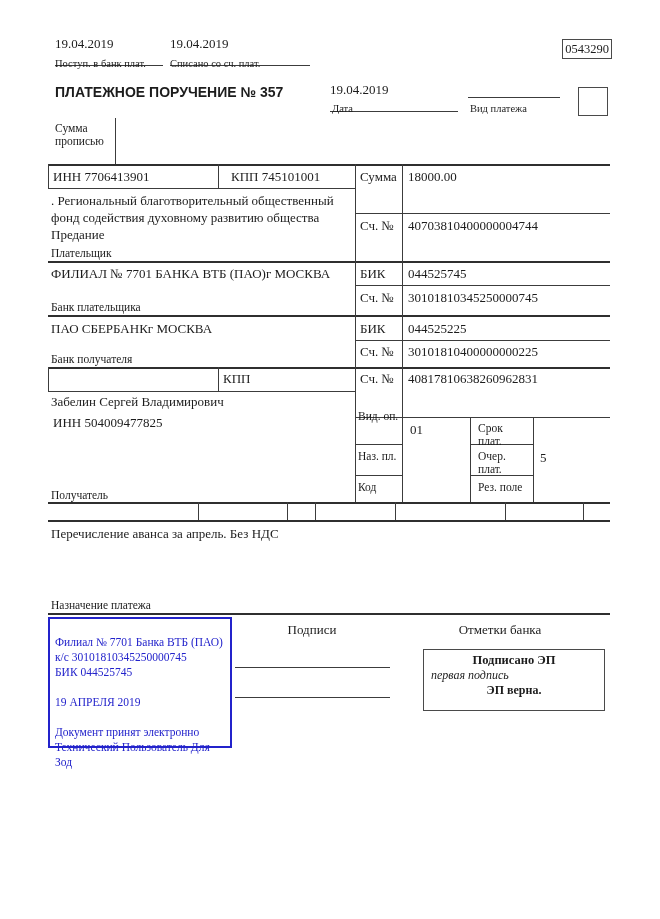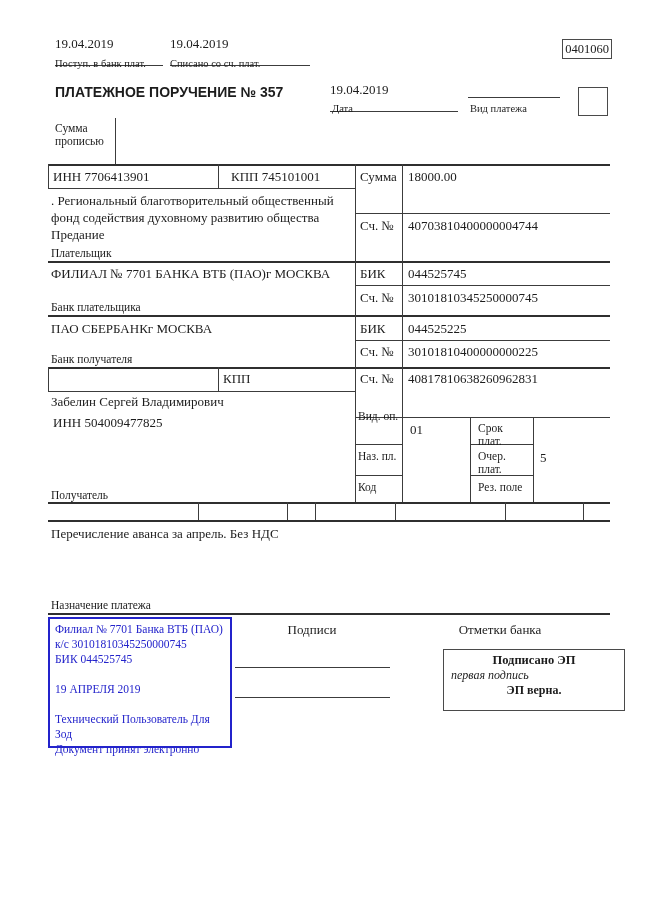--- a/index.html
+++ b/index.html
@@ -8,36 +8,36 @@
   .abs{position:absolute;}
   .hline{position:absolute;height:1px;background:#3c3c3c;}
   .hline.thick{height:2px;background:#2f2f2f;}
   .vline{position:absolute;width:1px;background:#3c3c3c;}
   .val{font-size:13px;line-height:15px;}
   .lbl{font-size:11.5px;line-height:13px;}
   .tiny{font-size:10.5px;line-height:12px;}
   .u{border-bottom:1.5px solid #3c3c3c;padding-bottom:14px;}
   .box{border:1.5px solid #4a4a4a;}
   #title{font-family:"Liberation Sans", sans-serif;font-weight:bold;font-size:14px;}
-  #bank-stamp{border:2px solid #2323cb;color:#2323cb;font-size:11.5px;line-height:15px;padding:3px 5px;box-sizing:border-box;}
-  #ep-stamp{border:1.5px solid #4a4a4a;font-size:12px;line-height:15px;padding:3px 7px;box-sizing:border-box;margin-left:20px;}
+  #bank-stamp{border:2px solid #2323cb;color:#2323cb;font-size:11.5px;line-height:15px;padding:16px 5px;box-sizing:border-box;}
+  #ep-stamp{border:1.5px solid #4a4a4a;font-size:12px;line-height:15px;padding:3px 7px;box-sizing:border-box;}
   .b{font-weight:bold;}
   .i{font-style:italic;}
   .ctr{text-align:center;}
 </style>
 </head>
 <body>
 
 <div id="page">
 
   <div class="abs val u" style="left:55px;top:36px;width:108px;">19.04.2019</div>
   <div class="abs tiny" style="left:55px;top:58px;">Поступ. в банк плат.</div>
   <div class="abs val u" style="left:170px;top:36px;width:140px;">19.04.2019</div>
   <div class="abs tiny" style="left:170px;top:58px;">Списано со сч. плат.</div>
-  <div class="abs box ctr" style="left:562px;top:39px;width:48px;height:18px;font-size:12.5px;line-height:18px;">0401060</div>
+  <div class="abs box ctr" style="left:562px;top:39px;width:48px;height:18px;font-size:12.5px;line-height:18px;">0543290</div>
 
   <div class="abs" id="title" style="left:55px;top:84px;">ПЛАТЕЖНОЕ ПОРУЧЕНИЕ № 357</div>
   <div class="abs val u" style="left:330px;top:82px;width:128px;">19.04.2019</div>
   <div class="abs tiny" style="left:332px;top:103px;">Дата</div>
   <div class="abs" style="left:468px;top:82px;width:92px;height:15px;border-bottom:1.5px solid #3c3c3c;"></div>
   <div class="abs tiny" style="left:470px;top:103px;">Вид платежа</div>
   <div class="abs box" style="left:578px;top:87px;width:28px;height:27px;"></div>
 
   <div class="abs lbl" style="left:55px;top:122px;width:56px;">Сумма прописью</div>
   <div class="vline" style="left:115px;top:118px;height:46px;"></div>
@@ -118,22 +118,22 @@
   <div class="abs val" style="left:51px;top:526px;width:540px;">Перечисление аванса за апрель. Без НДС</div>
   <div class="abs lbl" style="left:51px;top:599px;">Назначение платежа</div>
 
   <div id="bank-stamp" class="abs" style="left:48px;top:617px;width:184px;height:131px;">
     <div>Филиал № 7701 Банка ВТБ (ПАО)</div>
     <div>к/с 30101810345250000745</div>
     <div>БИК 044525745</div>
     <div style="height:15px;"></div>
     <div>19 АПРЕЛЯ 2019</div>
     <div style="height:15px;"></div>
+    <div>Документ принят электронно</div>
     <div>Технический Пользователь Для Зод</div>
-    <div>Документ принят электронно</div>
   </div>
 
   <div class="abs val ctr" style="left:233px;top:622px;width:158px;">Подписи</div>
   <div class="hline" style="left:235px;top:667px;width:155px;"></div>
   <div class="hline" style="left:235px;top:697px;width:155px;"></div>
 
   <div class="abs val ctr" style="left:400px;top:622px;width:200px;">Отметки банка</div>
   <div id="ep-stamp" class="abs" style="left:423px;top:649px;width:182px;height:62px;">
     <div class="b ctr" style="font-size:12.5px;">Подписано ЭП</div>
     <div class="i">первая подпись</div>

